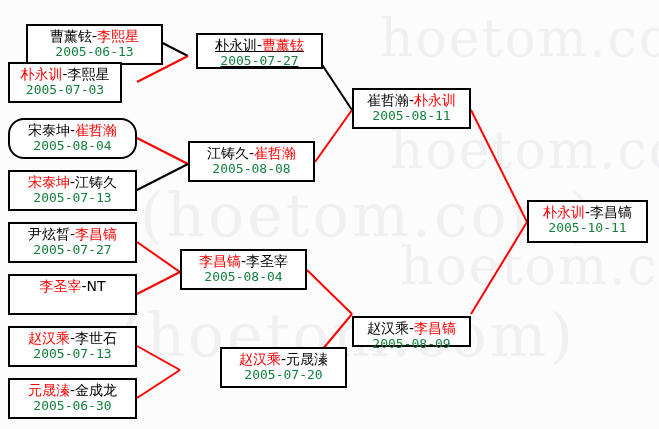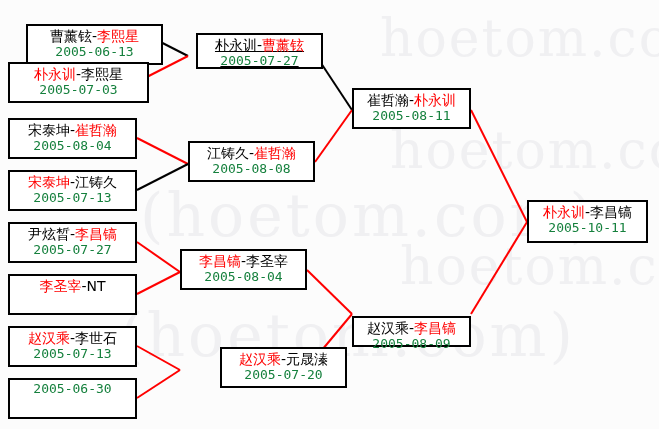--- a/index.html
+++ b/index.html
@@ -95,44 +95,45 @@
       <line x1="307" y1="368" x2="352" y2="314" stroke="#ff0000" stroke-width="2"></line>
       <line x1="471" y1="110" x2="527" y2="222" stroke="#ff0000" stroke-width="2"></line>
       <line x1="471" y1="314" x2="527" y2="222" stroke="#ff0000" stroke-width="2"></line>
     </svg>
 
   <div id="boxes">
       <div class="match-box" style="left: 26px; top: 10px; width: 137px; height: 41px; margin-top: 14px;">
         <span class="mb-players"><span class="p-lose">曹薰铉</span><span class="p-sep">-</span><span class="p-win">李熙星</span></span>
         <span class="mb-date">2005-06-13</span>
       </div>
-      <div class="match-box" style="left: 8px; top: 62px; width: 141px; height: 41px;">
+      <div class="match-box" style="left: 8px; top: 62px; width: 114px; height: 41px;">
         <span class="mb-players"><span class="p-win">朴永训</span><span class="p-sep">-</span><span class="p-lose">李熙星</span></span>
         <span class="mb-date">2005-07-03</span>
       </div>
-      <div class="match-box" style="left: 8px; top: 118px; width: 129px; height: 41px;">
+      <div class="match-box" style="left: 8px; top: 118px; width: 129px; height: 41px; border-radius: 16px;">
         <span class="mb-players"><span class="p-lose">宋泰坤</span><span class="p-sep">-</span><span class="p-win">崔哲瀚</span></span>
         <span class="mb-date">2005-08-04</span>
       </div>
       <div class="match-box" style="left: 8px; top: 170px; width: 129px; height: 41px;">
         <span class="mb-players"><span class="p-win">宋泰坤</span><span class="p-sep">-</span><span class="p-lose">江铸久</span></span>
         <span class="mb-date">2005-07-13</span>
       </div>
       <div class="match-box" style="left: 8px; top: 222px; width: 129px; height: 41px;">
         <span class="mb-players"><span class="p-lose">尹炫晳</span><span class="p-sep">-</span><span class="p-win">李昌镐</span></span>
         <span class="mb-date">2005-07-27</span>
       </div>
       <div class="match-box" style="left: 8px; top: 274px; width: 129px; height: 41px;">
         <span class="mb-players"><span class="p-win">李圣宰</span><span class="p-sep">-</span><span class="p-lose">NT</span></span>
       </div>
       <div class="match-box" style="left: 8px; top: 326px; width: 129px; height: 41px;">
         <span class="mb-players"><span class="p-win">赵汉乘</span><span class="p-sep">-</span><span class="p-lose">李世石</span></span>
         <span class="mb-date">2005-07-13</span>
       </div>
       <div class="match-box" style="left: 8px; top: 378px; width: 129px; height: 41px;">
+        <span class="mb-players"><span class="p-win">元晟溱</span><span class="p-sep">-</span><span class="p-lose">金成龙</span></span>
         <span class="mb-date">2005-06-30</span>
       </div>
       <div class="match-box" style="left: 196px; top: 33px; width: 127px; height: 36px; text-decoration: underline;">
         <span class="mb-players"><span class="p-lose">朴永训</span><span class="p-sep">-</span><span class="p-win">曹薰铉</span></span>
         <span class="mb-date">2005-07-27</span>
       </div>
       <div class="match-box" style="left: 188px; top: 141px; width: 127px; height: 41px;">
         <span class="mb-players"><span class="p-lose">江铸久</span><span class="p-sep">-</span><span class="p-win">崔哲瀚</span></span>
         <span class="mb-date">2005-08-08</span>
       </div>

